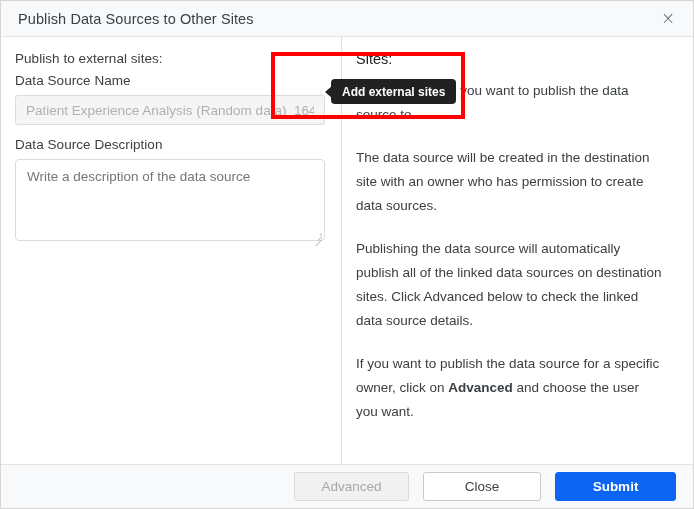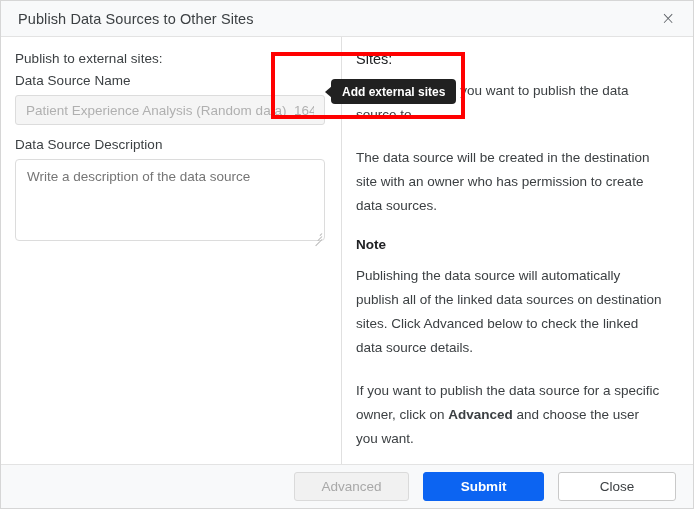--- a/index.html
+++ b/index.html
@@ -337,30 +337,29 @@
       </div>
 
     </div>
 
     <div class="right-pane">
       <div class="help-heading">Sites:</div>
       <p class="help-para">Choose the sites you want to publish the data source to.</p>
 
       <p class="help-para">The data source will be created in the destination site with an owner who has permission to create data sources.</p>
 
-      <div class="help-heading note">Note</div>
       <p class="help-para">Publishing the data source will automatically publish all of the linked data sources on destination sites. Click Advanced below to check the linked data source details.</p>
 
       <p class="help-para"><span>If you want to publish the data source for a specific owner, click on </span><b>Advanced</b><span> and choose the user you want.</span></p>
     </div>
 
   </div>
 
   <div class="tooltip">Add external sites</div>
   <div class="highlight-box"></div>
 
   <div class="footer">
     <div class="btn btn-advanced">Advanced</div>
+    <div class="btn btn-close">Close</div>
     <div class="btn btn-submit">Submit</div>
-    <div class="btn btn-close">Close</div>
   </div>
 
 </div>
 
 </body></html>

